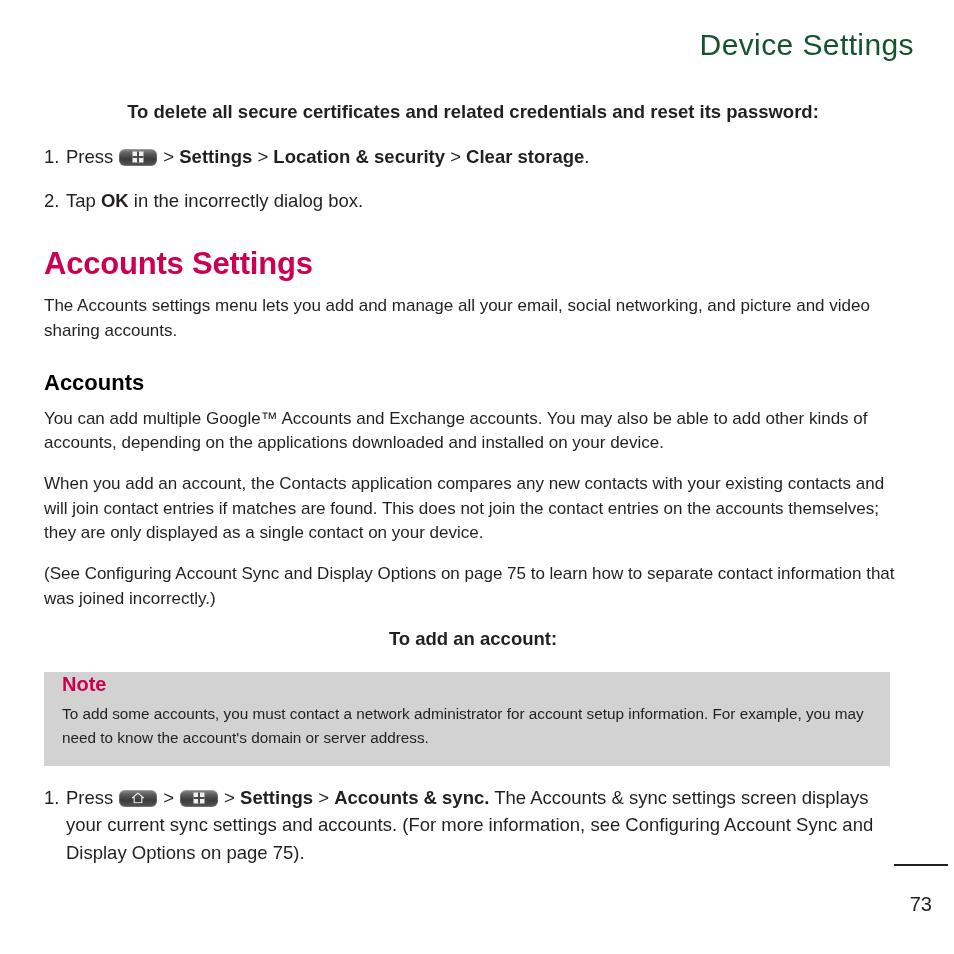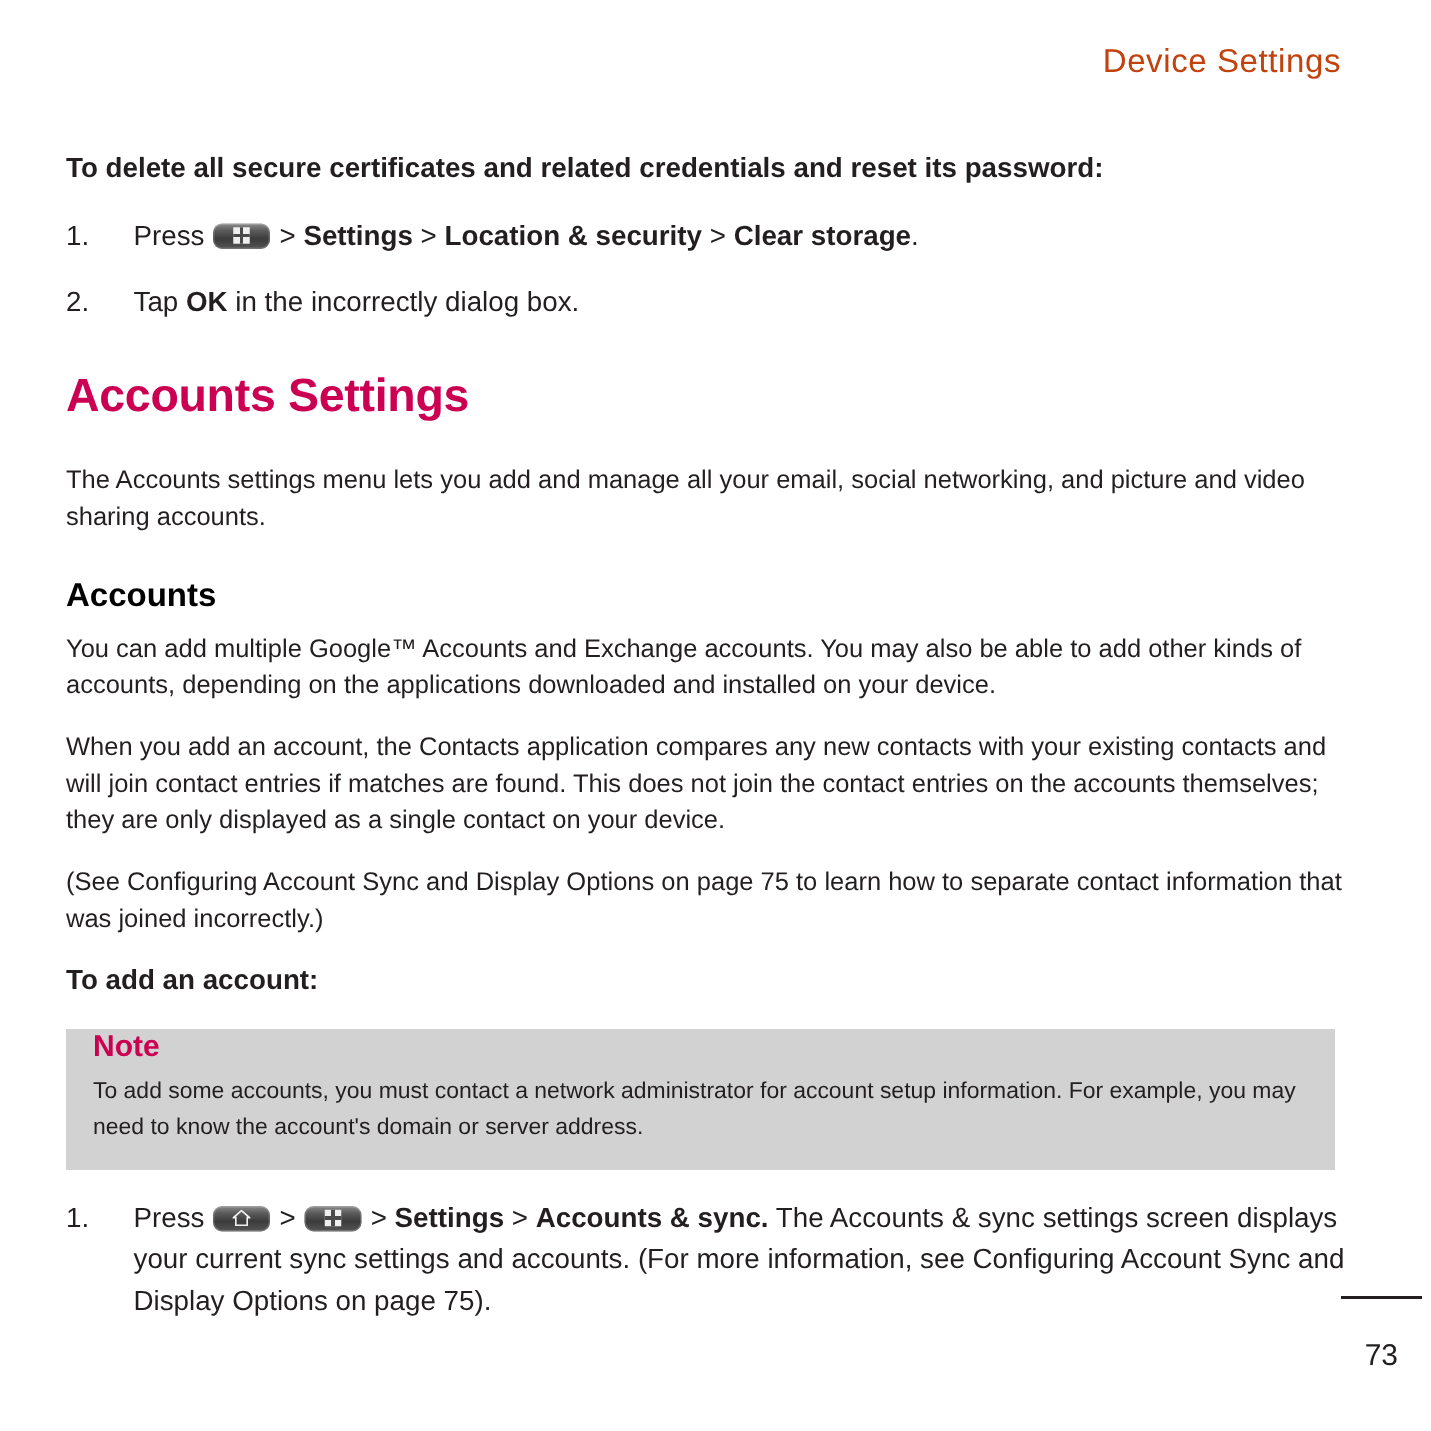--- a/index.html
+++ b/index.html
@@ -18,24 +18,24 @@
 
   .page {
     position: absolute;
     inset: 0;
   }
 
   
   .running-head {
     position: absolute;
     top: 28px;
-    right: 60px;
-    font-size: 22px;
+    right: 40px;
+    font-size: 30px;
     font-weight: 400;
-    color: #c2410c;
+    color: #14532d;
     letter-spacing: 0.4px;
     white-space: nowrap;
   }
 
   
   .content {
     position: absolute;
     left: 44px;
     top: 100px;
     width: 858px;
@@ -44,45 +44,45 @@
   p, .lead, .step, .note-body, .subhead, .section-title {
     margin: 0;
   }
 
   .lead {
     font-size: 18.5px;
     font-weight: bold;
     line-height: 1.35;
     color: #231f20;
     margin-bottom: 18px;
+    text-align: center;
   }
 
   .step {
     font-size: 18.5px;
     line-height: 1.5;
     color: #231f20;
     margin-bottom: 16px;
     display: flex;
     align-items: flex-start;
   }
   .step .num {
     flex: 0 0 auto;
     width: 22px;
   }
   .step .step-text {
     flex: 1 1 auto;
-    margin-left: 23px;
   }
 
   .section-title {
     font-size: 31px;
     font-weight: bold;
     color: #cc0052;
     margin-top: 32px;
-    margin-bottom: 26px;
+    margin-bottom: 12px;
     letter-spacing: -0.2px;
   }
 
   .subhead {
     font-size: 22px;
     font-weight: bold;
     color: #000000;
     margin-top: 26px;
     margin-bottom: 11px;
   }

